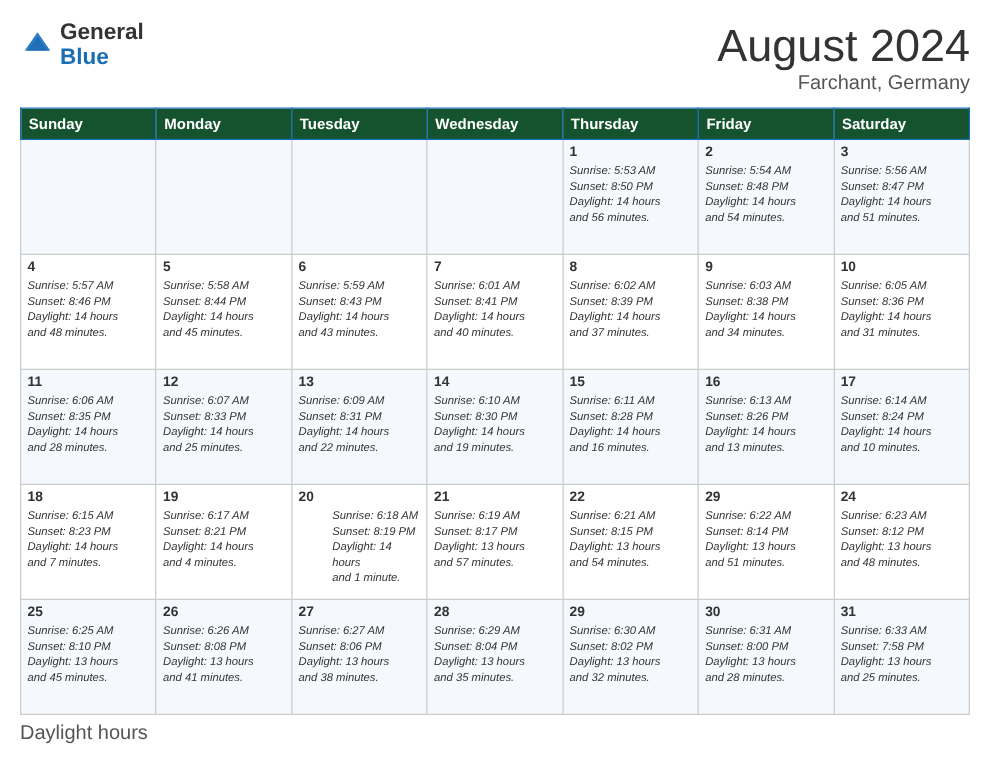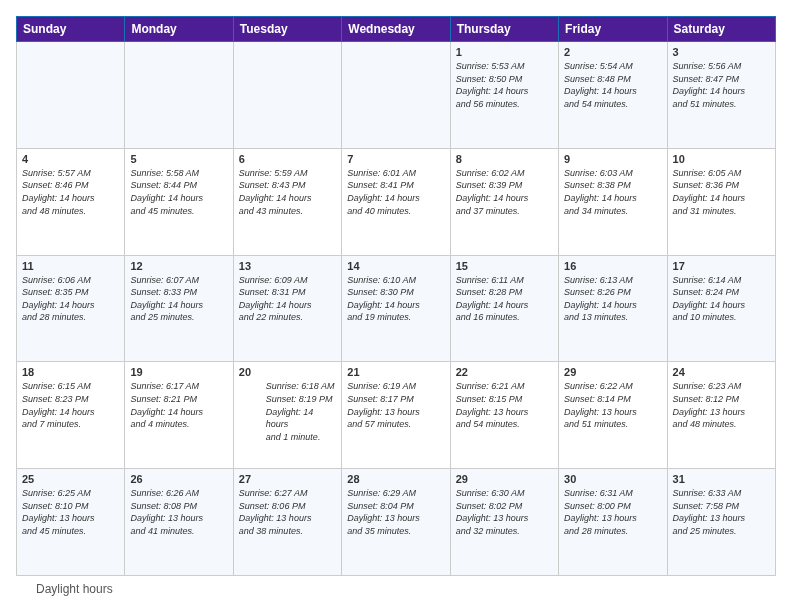--- a/index.html
+++ b/index.html
@@ -52,21 +52,21 @@
       color: #555;
     }
     .calendar {
       flex: 1;
       border: 1px solid #ccc;
       border-collapse: collapse;
       width: 100%;
       table-layout: fixed;
     }
     .calendar th {
-      background-color: #4c1d95;
+      background-color: #14532d;
       color: white;
       text-align: left;
       padding: 5px 6px;
       font-size: 12px;
       font-weight: bold;
       border: 1px solid #1a6eb5;
     }
     .calendar td {
       border: 1px solid #ccc;
       vertical-align: top;
@@ -89,32 +89,47 @@
       margin-bottom: 2px;
     }
     .day-info {
       font-size: 9px;
       line-height: 1.4;
       color: #333;
       font-style: italic;
     }
     .footer {
       margin-top: 6px;
-      font-size: 12px;
+      font-size: 16px;
       color: #555;
-      margin-left: 20px;
     }
     .empty-cell {
       background: #f5f8fc !important;
     }
   </style>
 </head>
 <body>
 
 <div class="page">
+  <div class="header">
+    <div class="logo">
+      <svg class="logo-icon" viewBox="0 0 30 30">
+        <polygon points="15,4 26,20 4,20" fill="#2a7dc9"></polygon>
+        <polygon points="15,8 24,20 6,20" fill="#1a5fa0" opacity="0.5"></polygon>
+      </svg>
+      <div class="logo-text">
+        <span class="logo-general">General</span><br>
+        <span class="logo-blue">Blue</span>
+      </div>
+    </div>
+    <div class="title-area">
+      <div class="month-title">August 2024</div>
+      <div class="subtitle">Farchant, Germany</div>
+    </div>
+  </div>
 
   <table class="calendar">
     <thead>
       <tr>
         <th>Sunday</th>
         <th>Monday</th>
         <th>Tuesday</th>
         <th>Wednesday</th>
         <th>Thursday</th>
         <th>Friday</th>

